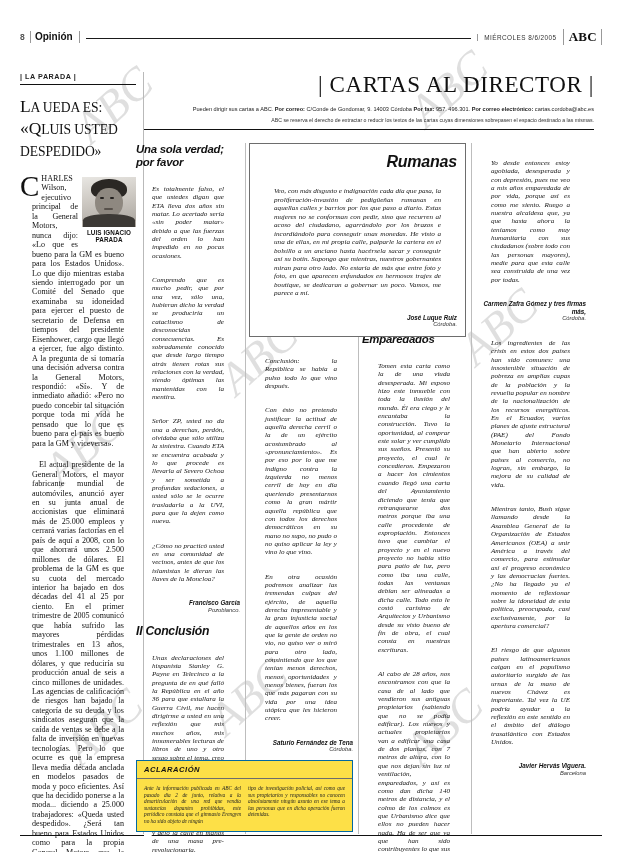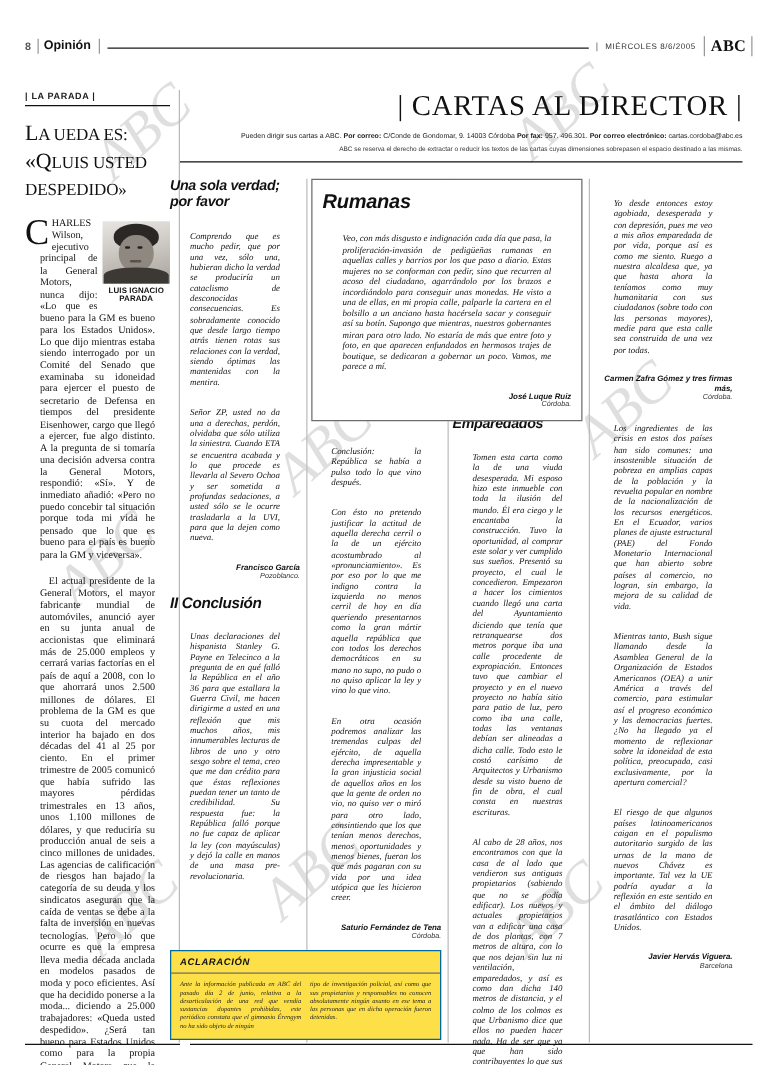--- a/index.html
+++ b/index.html
@@ -126,21 +126,21 @@
   .sig .city{font-weight:normal;font-size:5.8px;color:#333;display:block;}
 
   
   .rumanas{
     position:absolute;left:113px;top:0;width:217px;
     border:1px solid #6d6d6d;box-sizing:border-box;padding:7px 8px 7px 8px;
     background:#fff;
   }
   .rumanas h2{
     font-family:"Liberation Sans",sans-serif;font-weight:bold;font-size:16px;
-    text-align:left;margin:2px 0 8px 0;color:#111;letter-spacing:-.2px;
+    text-align:right;margin:2px 0 8px 0;color:#111;letter-spacing:-.2px;
   }
   .rumanas .body{font-size:7.15px;line-height:8.5px;}
 
   
   .aclara{
     position:absolute;left:0;top:0;width:217px;box-sizing:border-box;
     border:1px solid #0369a1;background:#fde047;
   }
   .aclara-h{
     font-family:"Liberation Sans",sans-serif;font-weight:bold;font-size:7.6px;
@@ -217,22 +217,24 @@
 
   <div class="colwrap">
     <div class="vline" style="left:108.5px;"></div>
     <div class="vline" style="left:221.5px;"></div>
     <div class="vline" style="left:334.5px;"></div>
 
     <div class="col c1">
       <div>
         <h2 class="letter-h">Una sola verdad; por favor</h2>
         <div class="body">
+          <p>Es totalmente falso, el que ustedes digan que ETA lleva dos años sin matar. Lo acertado sería «sin poder matar» debido a que las fuerzas del orden lo han impedido en no pocas ocasiones.</p>
           <p>Comprendo que es mucho pedir, que por una vez, sólo una, hubieran dicho la verdad se produciría un cataclismo de desconocidas consecuencias. Es sobradamente conocido que desde largo tiempo atrás tienen rotas sus relaciones con la verdad, siendo óptimas las mantenidas con la mentira.</p>
           <p>Señor ZP, usted no da una a derechas, perdón, olvidaba que sólo utiliza la siniestra. Cuando ETA se encuentra acabada y lo que procede es llevarla al Severo Ochoa y ser sometida a profundas sedaciones, a usted sólo se le ocurre trasladarla a la UVI, para que la dejen como nueva.</p>
+          <p>¿Cómo no practicó usted en una comunidad de vecinos, antes de que los islamistas le dieran las llaves de la Moncloa?</p>
         </div>
         <div class="sig">
           <span>Francisco García</span>
           <span class="city">Pozoblanco.</span>
         </div>
       </div>
 
       <div style="margin-top:10px;">
         <h2 class="letter-h big">II Conclusión</h2>
         <div class="body">

